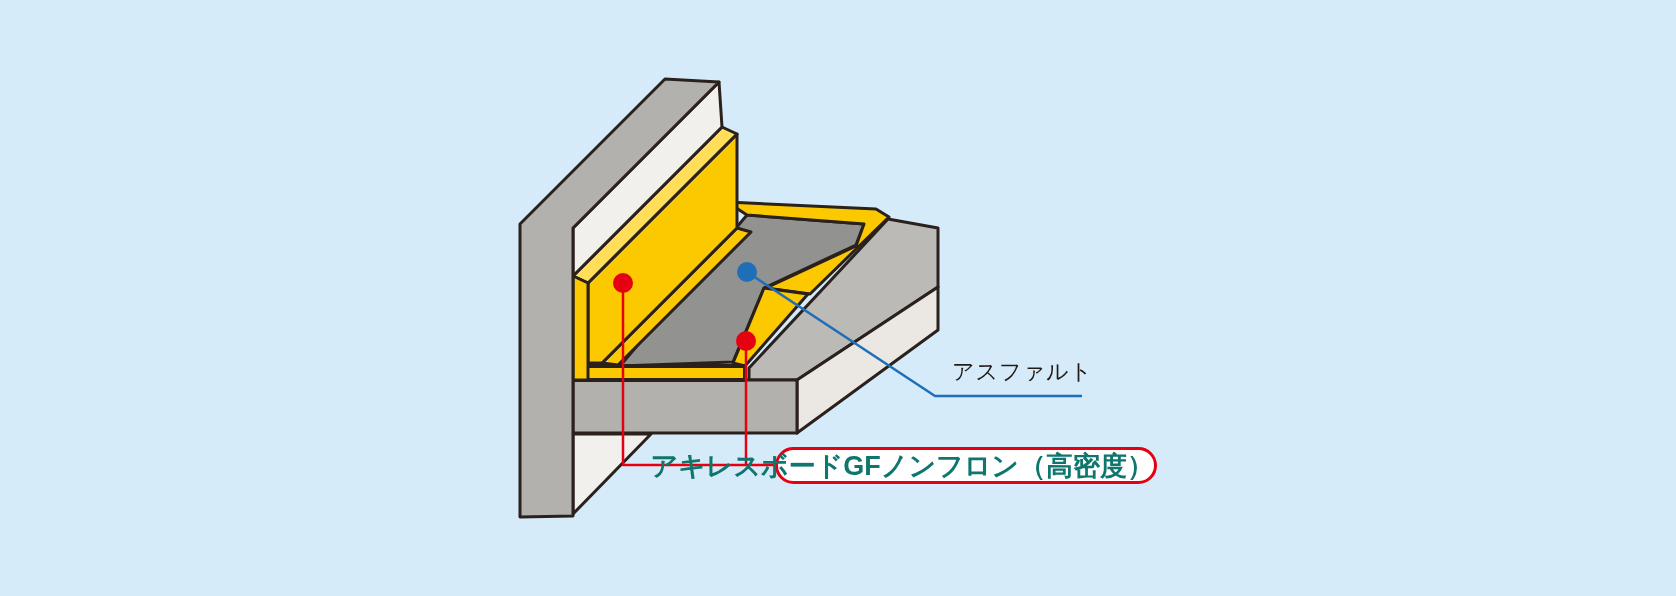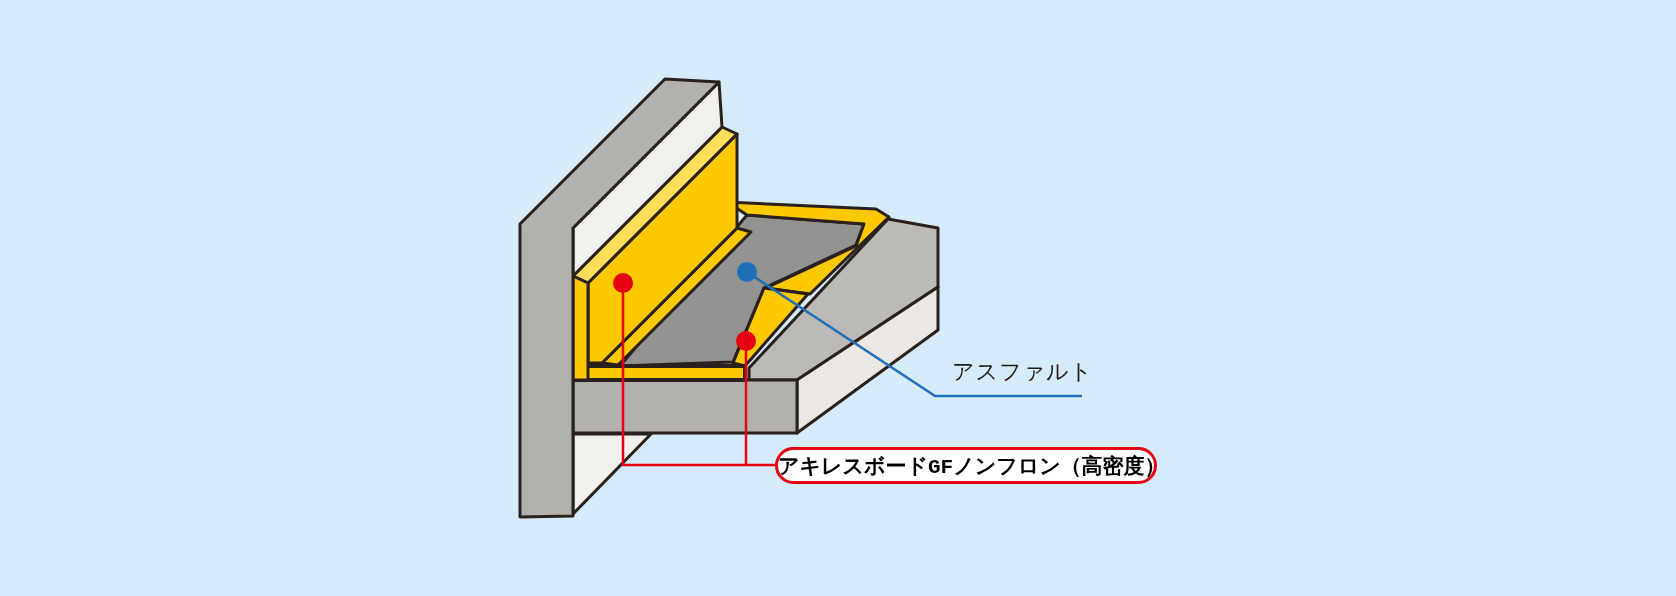--- a/index.html
+++ b/index.html
@@ -2,32 +2,32 @@
 <html><head>
 <meta charset="utf-8">
 <style>
   html,body{margin:0;padding:0;}
   body{
     width:1676px;height:596px;position:relative;overflow:hidden;
     background:#d6ebfa;
     font-family:"Liberation Sans","DejaVu Sans",sans-serif;
   }
   #scene{position:absolute;left:0;top:0;}
-  .lbl{position:absolute;white-space:nowrap;font-family:Liberation Mono, monospace;}
+  .lbl{position:absolute;white-space:nowrap;}
   #asphalt-label{
     left:952px;top:357px;width:140px;
     font-size:22px;letter-spacing:1px;color:#221a15;
     text-align:center;
   }
   #board-label{
     left:775px;top:447px;width:382px;height:37px;
     box-sizing:border-box;
     border:3px solid #e50012;border-radius:19px;background:#ffffff;
-    color:#000000;font-size:21px;font-weight:700;letter-spacing:0px;
-    display:flex;align-items:center;justify-content:flex-start;
+    color:#0f766e;font-size:27px;font-weight:700;letter-spacing:0px;
+    display:flex;align-items:center;justify-content:flex-end;
   }
 </style>
 </head>
 <body>
 
 <svg id="scene" width="1676" height="596" viewBox="0 0 1676 596">
   <g stroke="#2a201c" stroke-width="3" stroke-linejoin="round" fill="none">
 
     <polygon fill="#bcbab7" points="749,368 888,219 938,228 938,287 797,380 749,380"></polygon>
     <polygon fill="#ebe8e4" points="797,380 938,287 938,330 797,433"></polygon>

